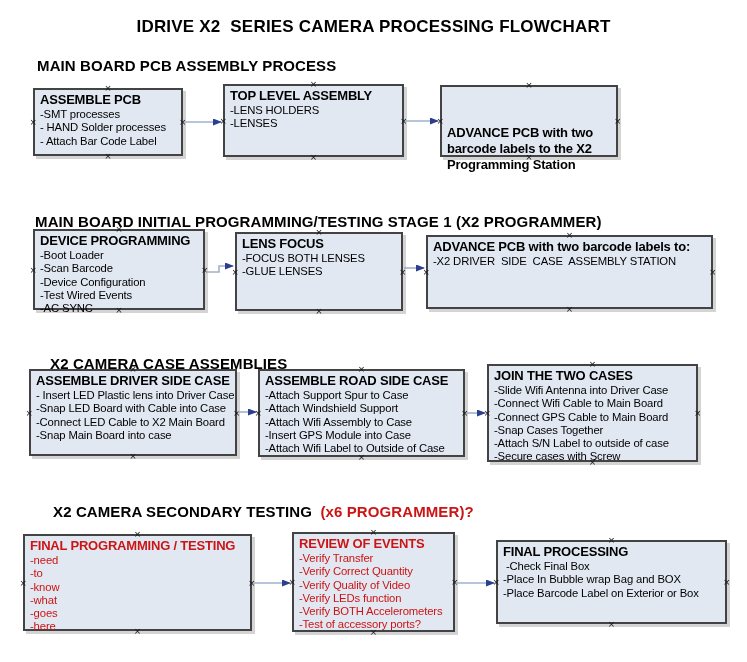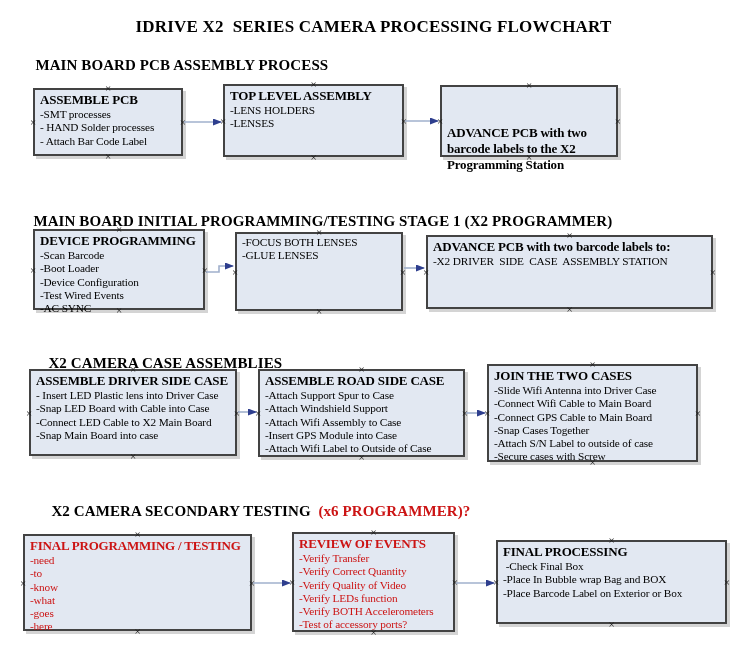--- a/index.html
+++ b/index.html
@@ -1,18 +1,18 @@
 <!DOCTYPE html>
 <html><head>
 <meta charset="utf-8">
 <style>
   html,body{margin:0;padding:0;background:#ffffff;}
   .canvas{
     position:relative;width:747px;height:662px;background:#ffffff;
-    font-family:Liberation Serif, serif;color:#000;overflow:hidden;
+    font-family:Liberation Sans, sans-serif;color:#000;overflow:hidden;
   }
   .flow-title{
     position:absolute;left:0;right:0;top:17px;text-align:center;
     font-size:17px;font-weight:bold;white-space:pre;letter-spacing:.2px;
   }
   .sec-heading{
     position:absolute;font-size:15px;font-weight:bold;white-space:pre;letter-spacing:.1px;
   }
   .sec-heading .red{color:#cc1414;}
   .box{
@@ -91,32 +91,33 @@
   <i class="cp cp-t">×</i>
       <i class="cp cp-b">×</i>
       <i class="cp cp-l">×</i>
       <i class="cp cp-r">×</i>
     </div>
 
   <div class="box" style="left:33px;top:229px;width:172px;height:81px">
     <div class="box-title">DEVICE PROGRAMMING</div>
     <div class="box-items">
 
-    <div class="item">-Scan Barcode</div>
-        <div class="item">-Boot Loader</div>
+    <div class="item">-Boot Loader</div>
+        <div class="item">-Scan Barcode</div>
         <div class="item">-Device Configuration</div>
         <div class="item">-Test Wired Events</div>
         <div class="item">-AC SYNC</div>
       </div>
   <i class="cp cp-t">×</i>
       <i class="cp cp-b">×</i>
       <i class="cp cp-l">×</i>
       <i class="cp cp-r">×</i>
     </div>
   <div class="box" style="left:235px;top:232px;width:168px;height:79px">
+    <div class="box-title">LENS FOCUS</div>
     <div class="box-items">
 
     <div class="item">-FOCUS BOTH LENSES</div>
         <div class="item">-GLUE LENSES</div>
       </div>
   <i class="cp cp-t">×</i>
       <i class="cp cp-b">×</i>
       <i class="cp cp-l">×</i>
       <i class="cp cp-r">×</i>
     </div>

